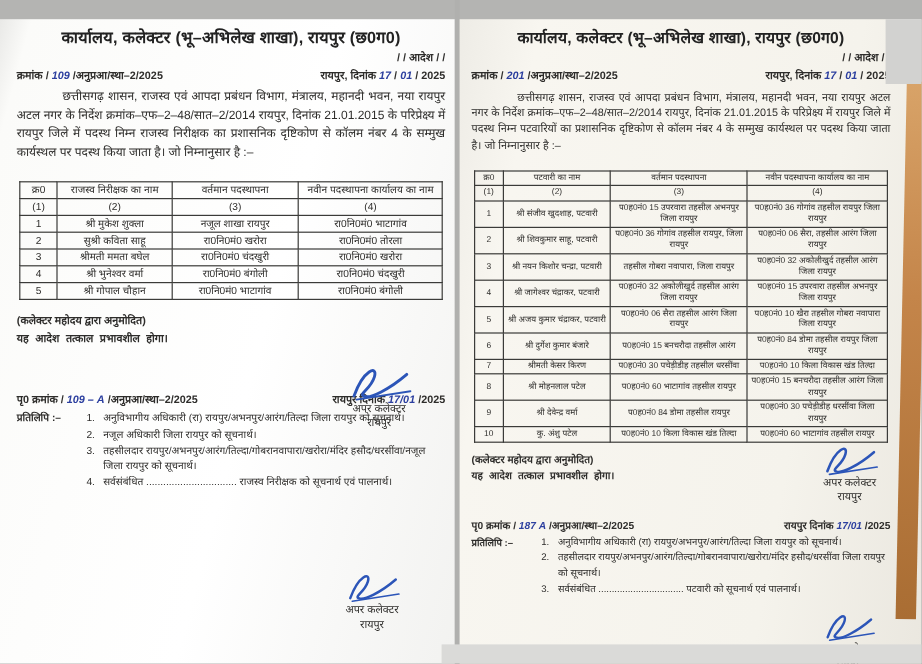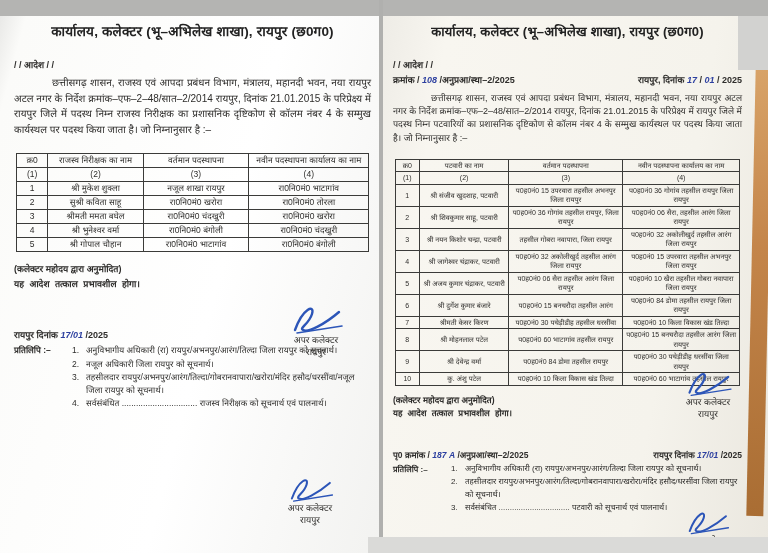--- a/index.html
+++ b/index.html
@@ -13,21 +13,21 @@
     background:linear-gradient(100deg,#eeece6 0%,#f8f6f0 14%,#f5f3ec 70%,#eae7df 100%);}
   .seam{position:absolute;left:379px;top:0;width:4px;height:553px;background:#b0b0ae;}
   .wood-strip{position:absolute;right:0;top:52px;width:17px;height:448px;
     background:linear-gradient(180deg,#d8a368 0%,#c4854a 40%,#a96d33 100%);
     transform:rotate(1.2deg);}
   .corner-tr{position:absolute;right:0;top:0;width:30px;height:54px;background:#d2d2d0;}
   .bottom-strip{position:absolute;left:368px;right:0;bottom:0;height:16px;background:#dadad8;z-index:6;}
 
   .doc-title{text-align:center;font-weight:bold;font-size:13.5px;letter-spacing:.2px;color:#222;}
   .page-right .doc-title{font-size:13px;}
-  .order-heading{text-align:left;font-weight:bold;font-size:9px;margin-top:18px;}
+  .order-heading{text-align:right;font-weight:bold;font-size:9px;margin-top:1px;}
   .refline{display:flex;justify-content:space-between;font-weight:bold;font-size:9px;margin-top:2px;}
   .hw{color:#2c3f9f;font-style:italic;font-weight:700;}
   .body-par{font-size:10px;line-height:15.5px;text-align:justify;text-indent:38px;margin-top:4px;}
   .page-right .body-par{font-size:9px;line-height:13.2px;margin-top:6px;}
 
   table{border-collapse:collapse;width:99%;margin:16px auto 0 auto;font-size:8.5px;}
   .page-right table{margin-top:14px;font-size:7px;}
   th,td{border:1px solid #3b3b39;padding:1px 2px;text-align:center;vertical-align:middle;line-height:11px;}
   .page-right th,.page-right td{line-height:9.5px;padding:1px 2px;}
   th{font-weight:normal;}
@@ -52,20 +52,34 @@
   .copy-item .t{flex:1;}
 </style>
 </head>
 <body>
 
 <div class="canvas">
 
   <div class="page page-left">
     <div class="doc-title">कार्यालय, कलेक्टर (भू–अभिलेख शाखा), रायपुर (छ0ग0)</div>
     <div class="order-heading">/ / आदेश / /</div>
+    <div class="refline">
+      <span>
+        <span>क्रमांक /</span>
+        <span class="hw">109</span>
+        <span>/अनुप्रआ/स्था–2/2025</span>
+      </span>
+      <span>
+        <span>रायपुर, दिनांक</span>
+        <span class="hw">17</span>
+        <span>/</span>
+        <span class="hw">01</span>
+        <span>/ 2025</span>
+      </span>
+    </div>
     <div class="body-par">छत्तीसगढ़ शासन, राजस्व एवं आपदा प्रबंधन विभाग, मंत्रालय, महानदी भवन, नया रायपुर अटल नगर के निर्देश क्रमांक–एफ–2–48/सात–2/2014 रायपुर, दिनांक 21.01.2015 के परिप्रेक्ष्य में रायपुर जिले में पदस्थ निम्न राजस्व निरीक्षक का प्रशासनिक दृष्टिकोण से कॉलम नंबर 4 के सम्मुख कार्यस्थल पर पदस्थ किया जाता है। जो निम्नानुसार है :–</div>
 
     <table>
       <colgroup>
           <col style="width:9%">
           <col style="width:27%">
           <col style="width:30%">
           <col style="width:34%">
         </colgroup>
       <thead>
@@ -123,20 +137,25 @@
       <svg width="58" height="34" viewBox="0 0 58 34">
         <path d="M8 28 C16 6 28 2 25 12 C22 22 12 26 16 28 C21 31 38 22 52 10" stroke="#2c55b8" stroke-width="2.4" fill="none" stroke-linecap="round"></path>
         <path d="M10 31 L55 24" stroke="#2c55b8" stroke-width="1.6" fill="none" stroke-linecap="round"></path>
       </svg>
       <div>अपर कलेक्टर</div>
       <div>रायपुर</div>
     </div>
 
     <div class="endorse">
       <span>
+        <span>पृ0 क्रमांक /</span>
+        <span class="hw">109 – A</span>
+        <span>/अनुप्रआ/स्था–2/2025</span>
+      </span>
+      <span>
         <span>रायपुर दिनांक</span>
         <span class="hw">17/01</span>
         <span>/2025</span>
       </span>
     </div>
 
     <div class="copies">
       <div class="copy-label">प्रतिलिपि :–</div>
       <div class="copy-items">
           <div class="copy-item">
@@ -169,21 +188,21 @@
   </div>
 
   <div class="seam"></div>
 
   <div class="page page-right">
     <div class="doc-title">कार्यालय, कलेक्टर (भू–अभिलेख शाखा), रायपुर (छ0ग0)</div>
     <div class="order-heading">/ / आदेश / /</div>
     <div class="refline">
       <span>
         <span>क्रमांक /</span>
-        <span class="hw">108</span>
+        <span class="hw">201</span>
         <span>/अनुप्रआ/स्था–2/2025</span>
       </span>
       <span>
         <span>रायपुर, दिनांक</span>
         <span class="hw">17</span>
         <span>/</span>
         <span class="hw">01</span>
         <span>/ 2025</span>
       </span>
     </div>

